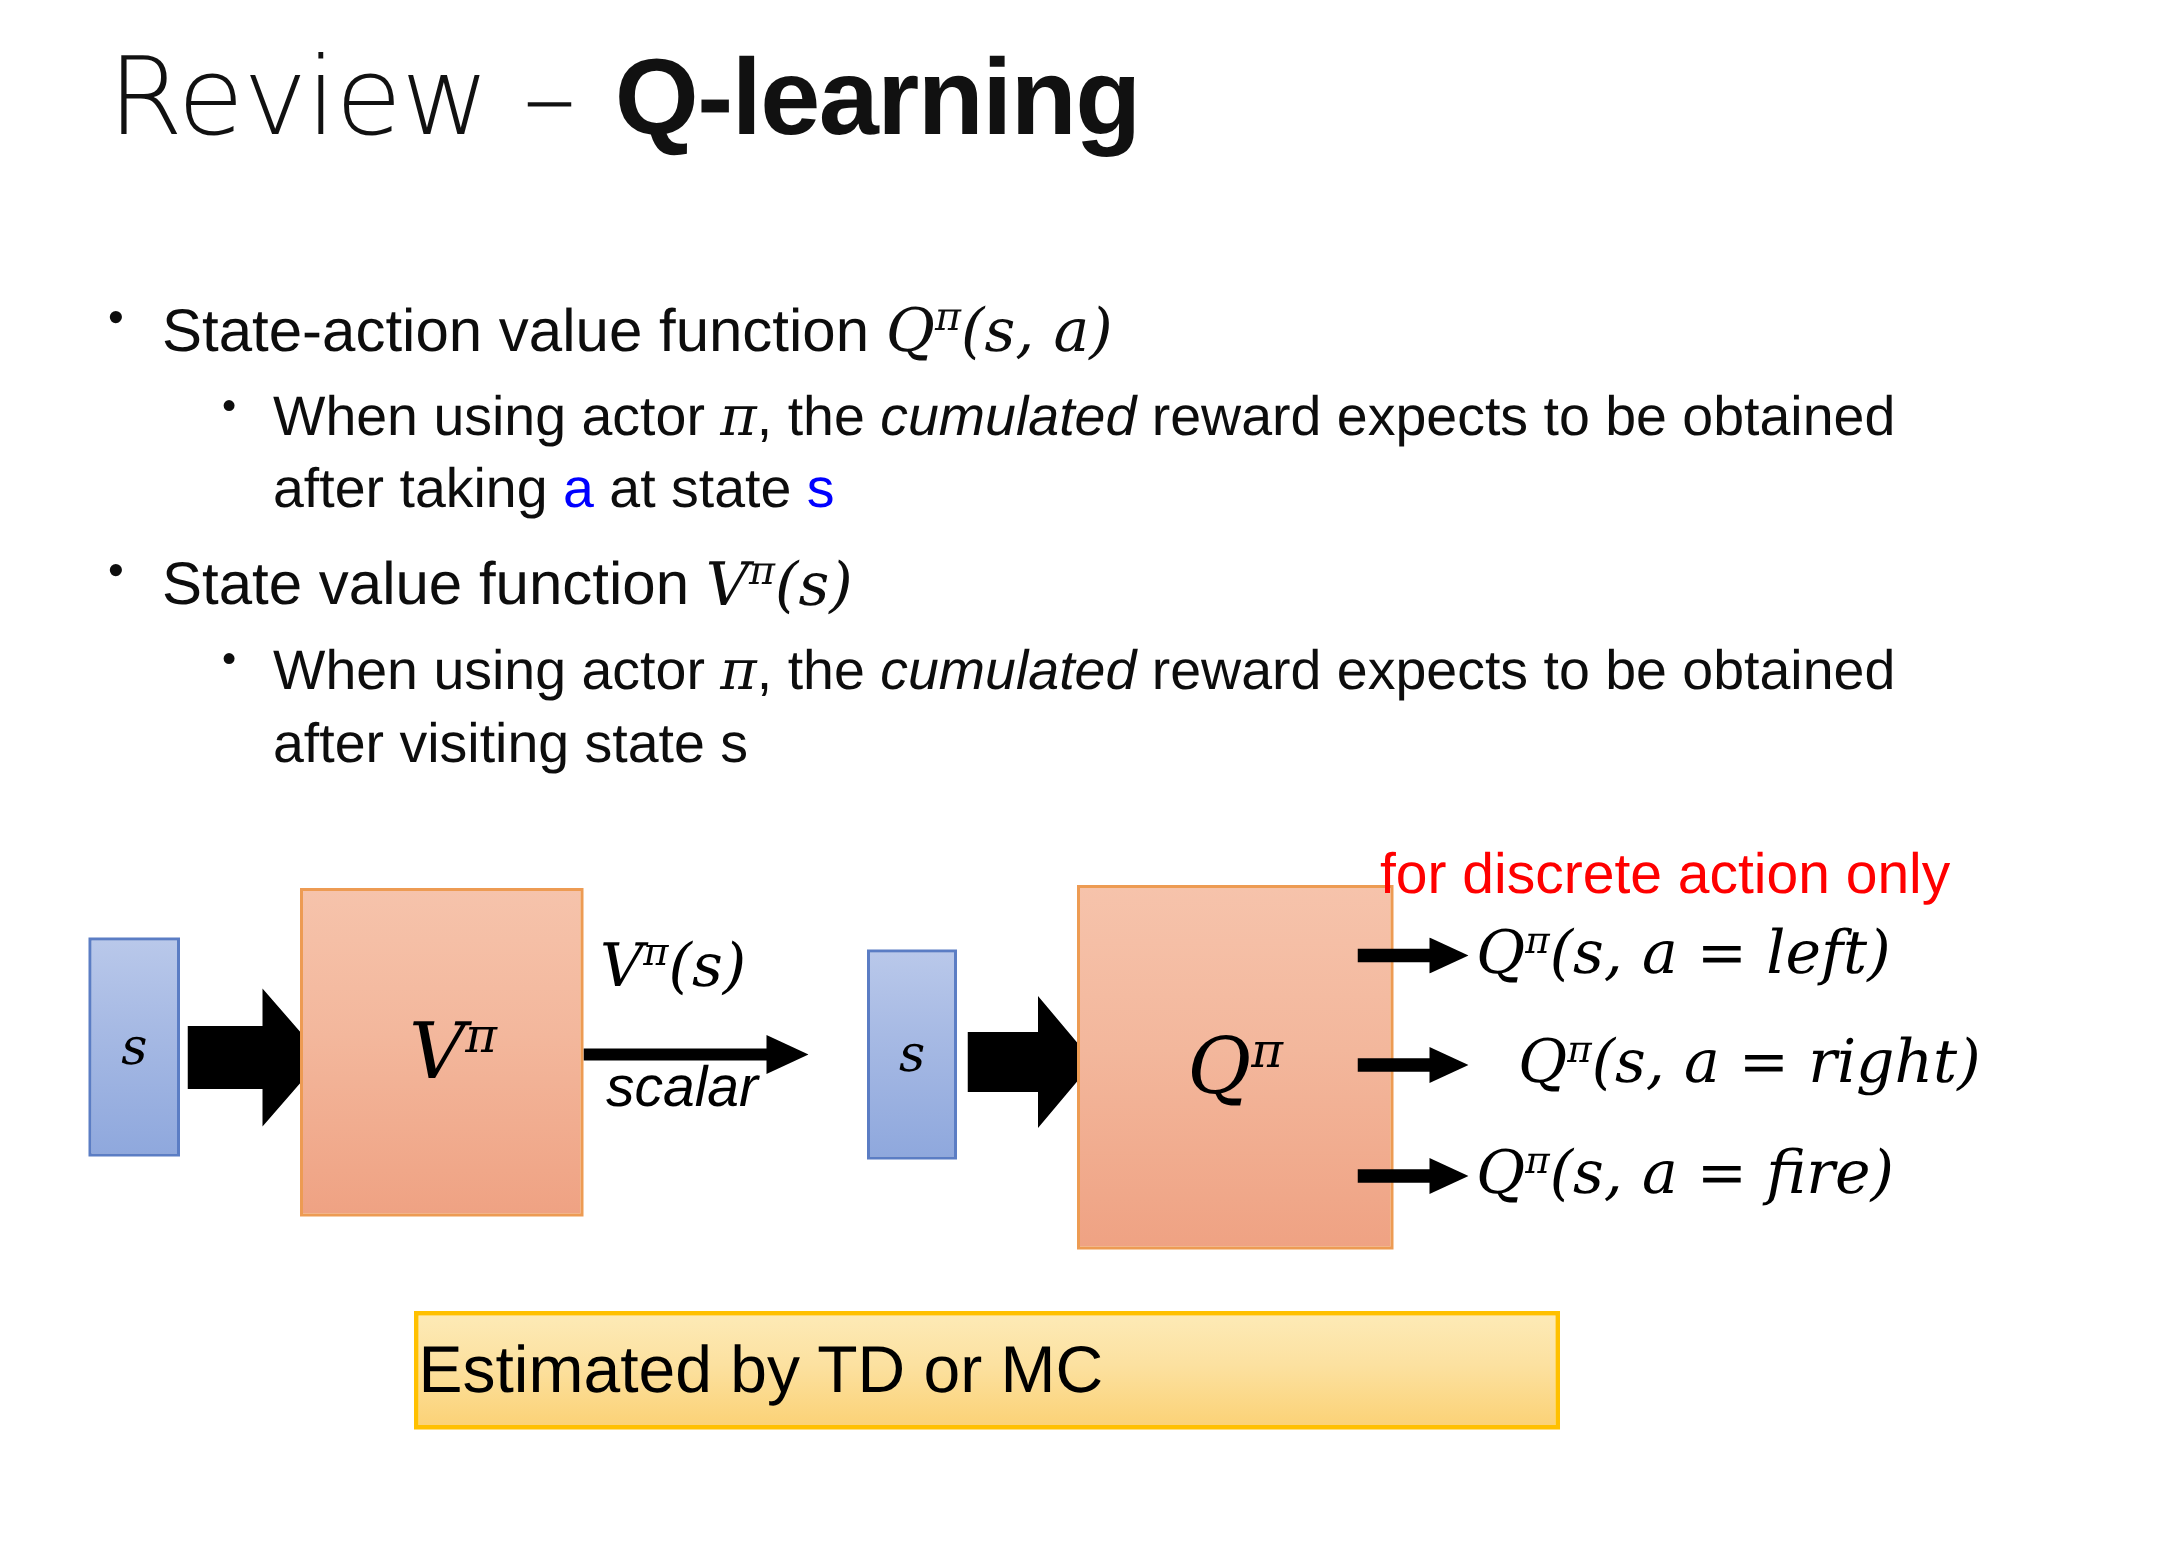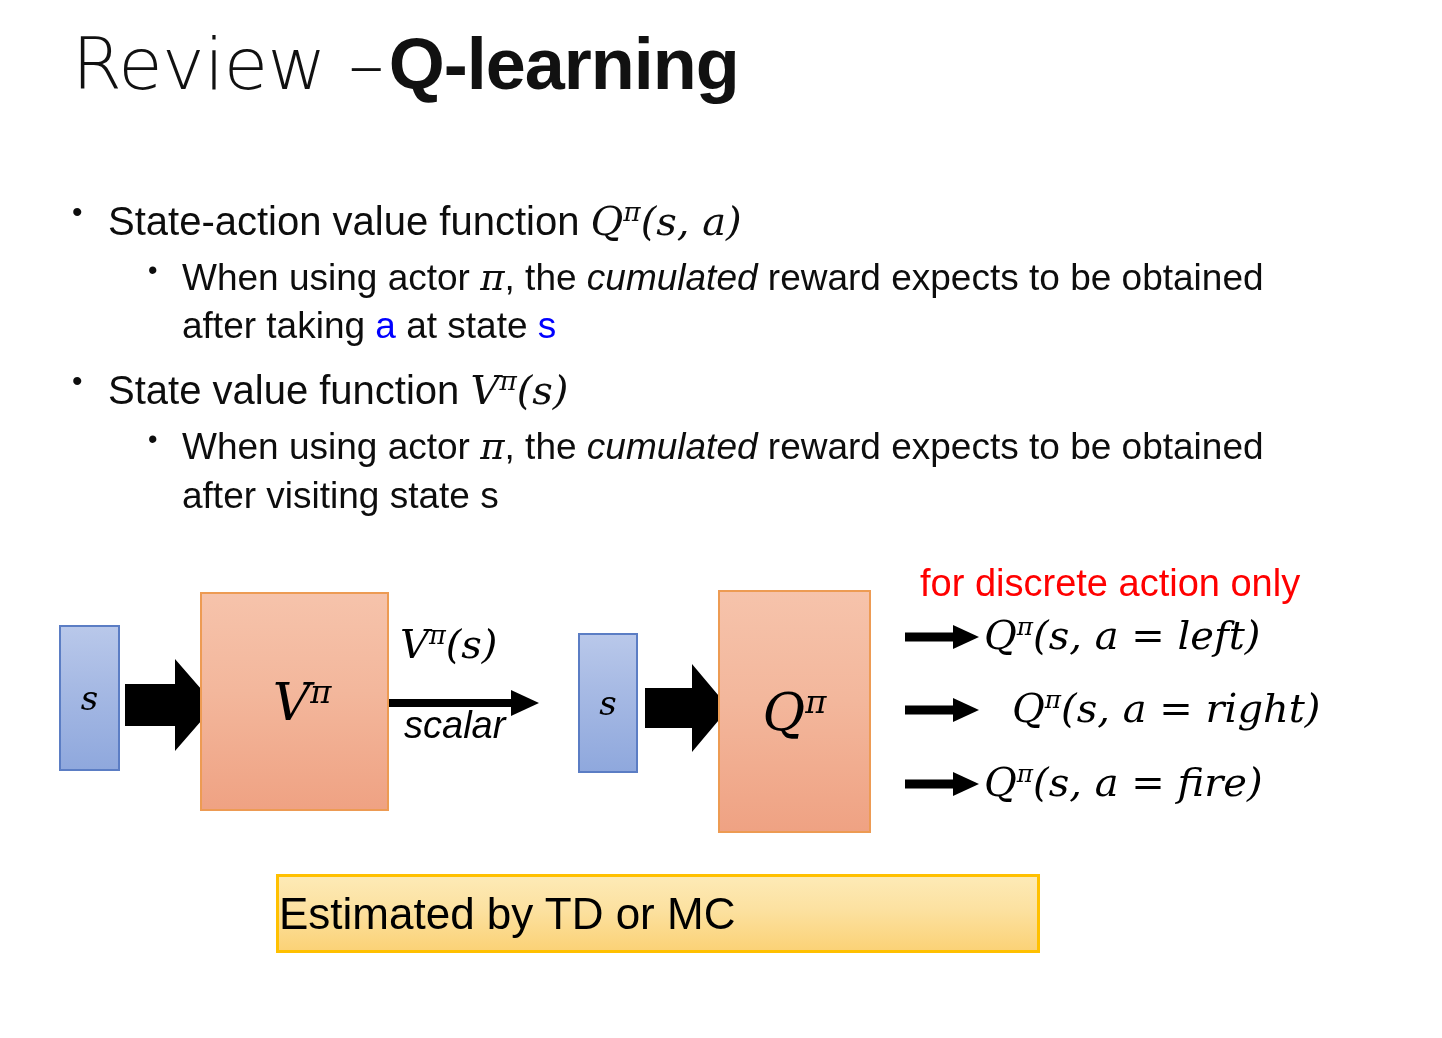--- a/index.html
+++ b/index.html
@@ -31,21 +31,21 @@
   }
   #title .t-light {
     font-family: "DejaVu Sans", sans-serif;
     font-weight: 300;
     letter-spacing: -0.5px;
   }
   #title .t-strong {
     font-family: "Liberation Sans", sans-serif;
     font-weight: 700;
     letter-spacing: -1px;
-    margin-left: 5px;
+    margin-left: 26px;
   }
 
   
   .bullets {
     position: absolute;
     left: 64px;
     top: 196px;
     width: 1260px;
   }
   .b1 {
@@ -253,21 +253,21 @@
     <div class="lbl lbl-plain" style="left:404px; top:704px;font-style:italic;">scalar</div>
 
     <div class="box-s" style="left:578px; top:633px; width:60px; height:140px;">
       <span>s</span>
     </div>
 
     <svg class="blockarrow" style="left:645px; top:662px; width:84px; height:92px;" viewBox="0 0 84 92">
       <polygon points="0,26 47,26 47,2 84,46 47,90 47,66 0,66" fill="#000000"></polygon>
     </svg>
 
-    <div class="box-fn" style="left:718px; top:590px; width:153px; height:243px;">
+    <div class="box-fn" style="left:718px; top:590px; width:211px; height:243px;">
       <span><span>Q</span><span class="sup">π</span></span>
     </div>
 
     <div class="lbl lbl-red" style="left:920px; top:562px;">for discrete action only</div>
 
     <svg class="thinarrow" style="left:905px; top:625px; width:74px; height:24px;" viewBox="0 0 74 24">
       <line x1="0" y1="12" x2="54" y2="12" stroke="#000000" stroke-width="9"></line>
       <polygon points="74,12 48,0 48,24" fill="#000000"></polygon>
     </svg>
     <div class="lbl lbl-out" style="left:984px; top:612px;">

